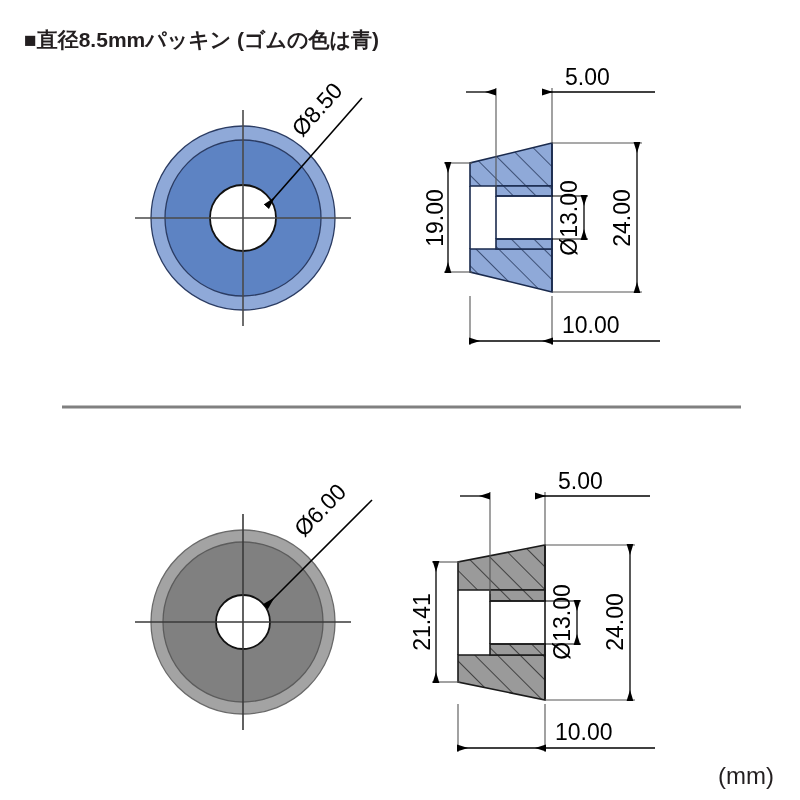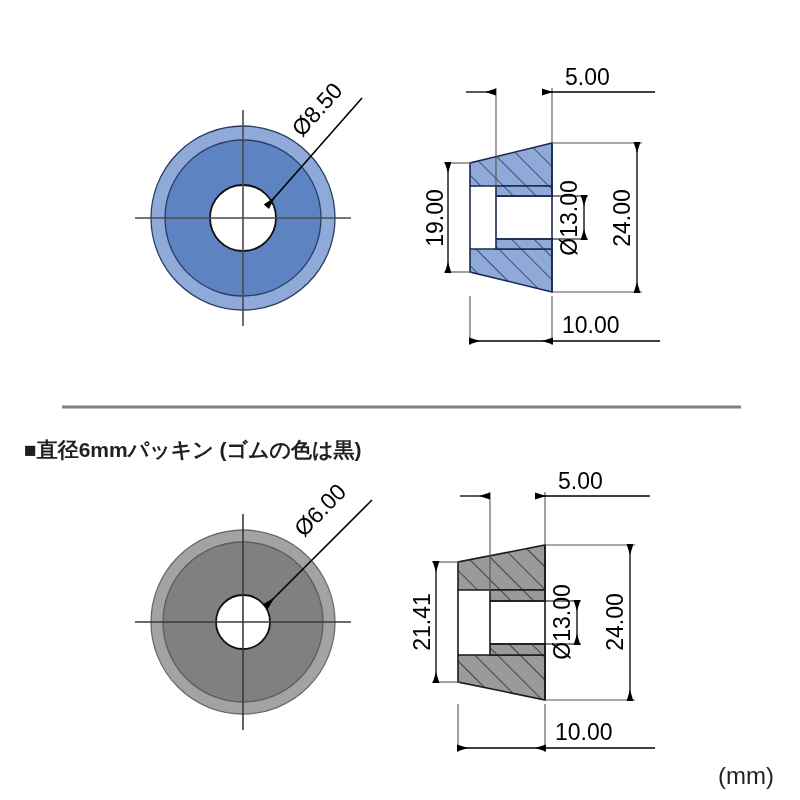--- a/index.html
+++ b/index.html
@@ -52,20 +52,21 @@
     fill: #000000;
   }
   .dim-text { font-size: 23px; }
   .lead-text { font-size: 23px; }
 </style>
 </head>
 <body>
 
 <div class="sheet">
 
+  <div class="section-title title-top">■直径8.5mmパッキン (ゴムの色は青)</div>
 
   <svg class="dwg" width="800" height="800" viewBox="0 0 800 800">
 
     <defs>
 
       <pattern id="hatchBlue" width="16" height="16" patternUnits="userSpaceOnUse" patternTransform="rotate(-45)">
         <rect width="16" height="16" fill="#8fa9d8"></rect>
         <line x1="0" y1="0" x2="0" y2="16" stroke="#1a2a4d" stroke-width="1.4"></line>
       </pattern>
 
@@ -191,17 +192,16 @@
 
       <line x1="630" y1="545" x2="630" y2="700" stroke="#000" stroke-width="1.3" marker-start="url(#arrOut)" marker-end="url(#arrIn)"></line>
       <text class="dim-text" x="623" y="622" transform="rotate(-90 623 622)" text-anchor="middle">24.00</text>
 
       <line x1="458" y1="748" x2="545" y2="748" stroke="#000" stroke-width="1.3" marker-start="url(#arrOut)" marker-end="url(#arrIn)"></line>
       <line x1="545" y1="748" x2="655" y2="748" stroke="#000" stroke-width="1.3"></line>
       <text class="dim-text" x="555" y="740">10.00</text>
     </g>
   </svg>
 
-  <div class="section-title title-bottom">■直径6mmパッキン (ゴムの色は黒)</div>
 
   <div class="units-label">(mm)</div>
 
 </div>
 
 </body></html>

